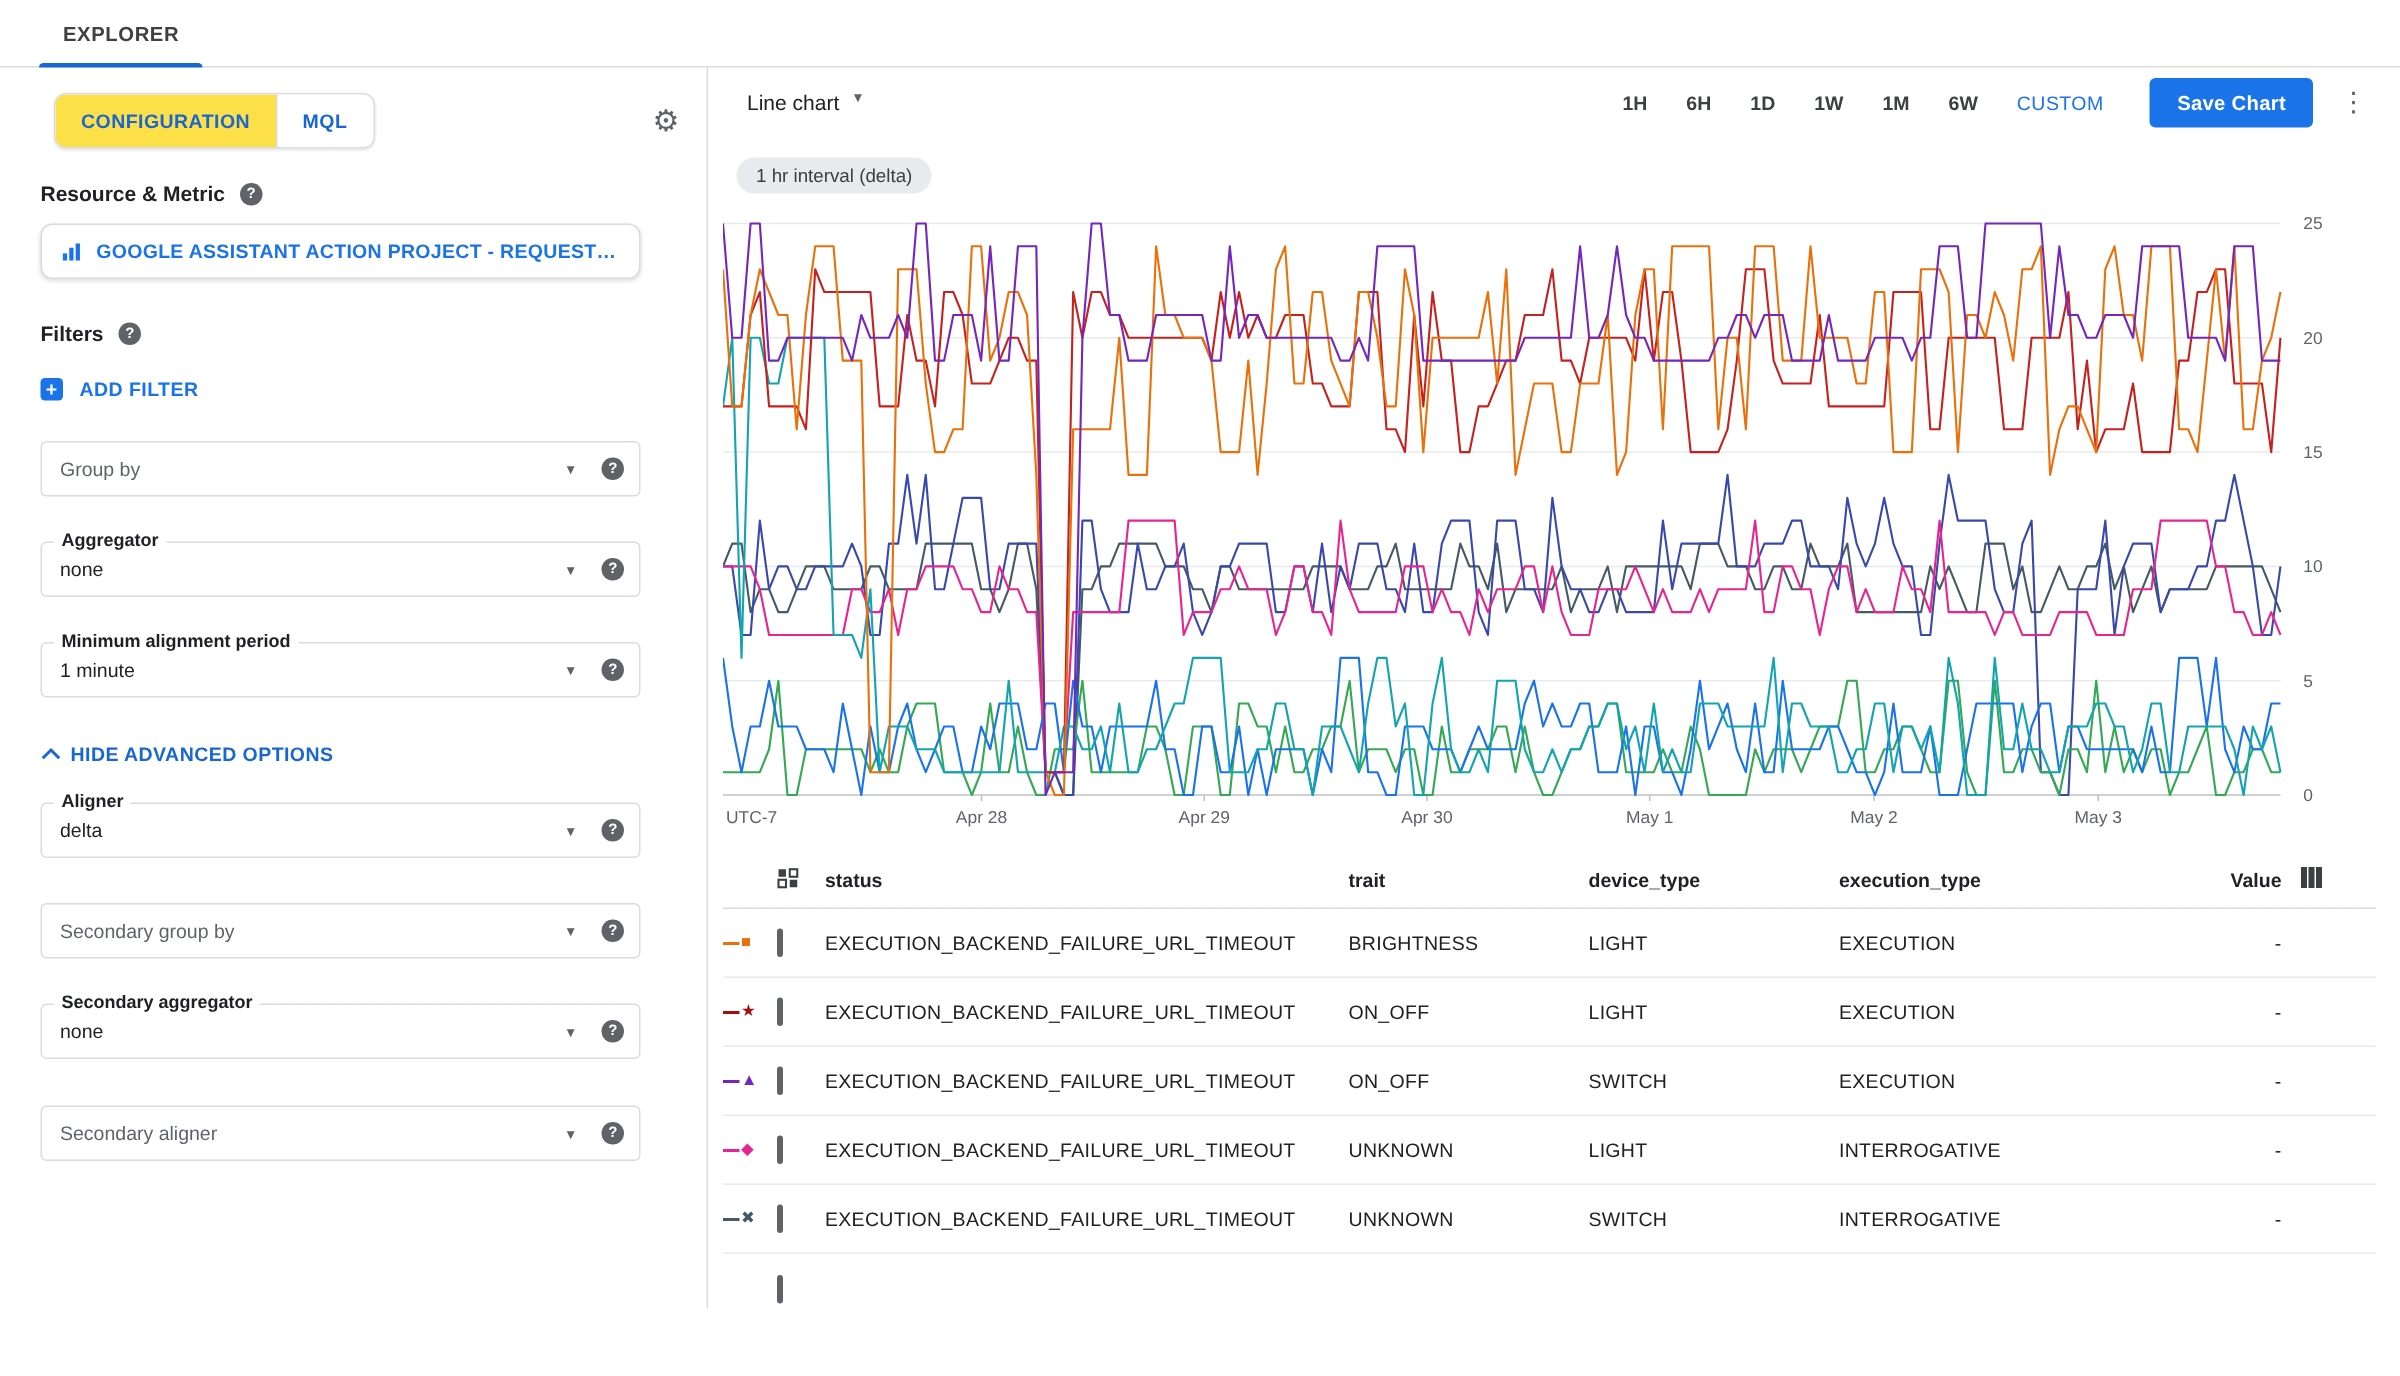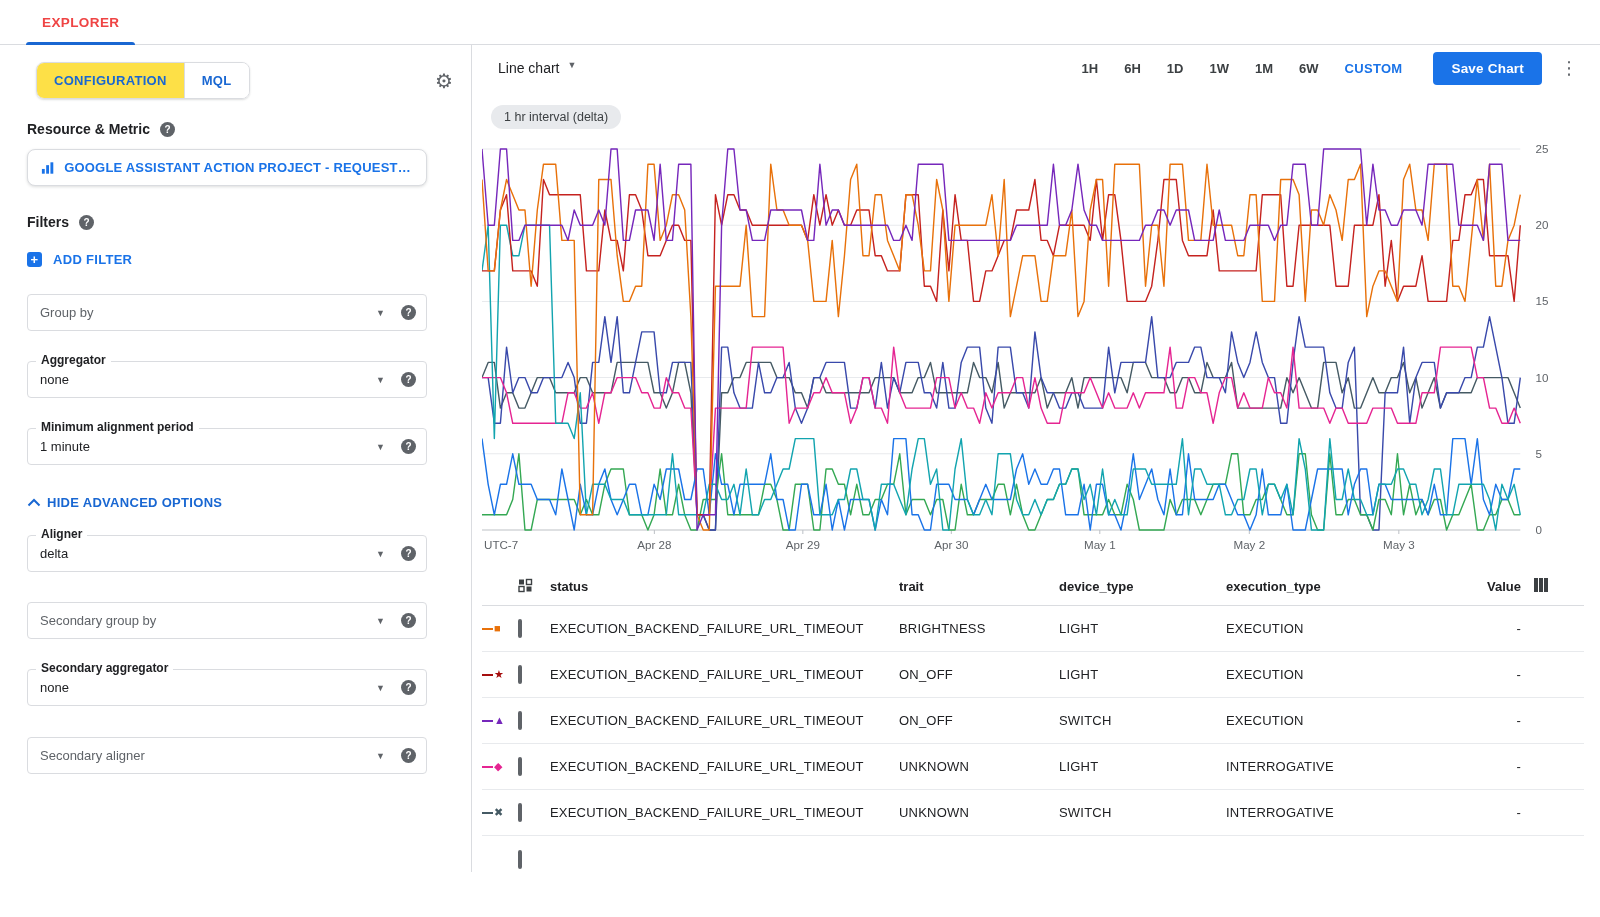--- a/index.html
+++ b/index.html
@@ -9,21 +9,21 @@
     background:#fff; color:#202124; overflow:hidden; position:relative;
   }
   button { border:none; background:none; font:inherit; color:inherit; cursor:pointer; }
 
   
   .topbar { height:45px; display:flex; align-items:center; padding-left:36px; }
   .topbar h1 { font-size:20px; font-weight:400; color:#202124; }
   .tabbar { height:45px; display:flex; padding-left:16px; border-bottom:1px solid #dadce0; }
   .tab { height:45px; display:flex; align-items:center; padding:0 26px; font-size:13.5px;
          font-weight:bold; letter-spacing:.4px; color:#5f6368; position:relative; cursor:pointer; }
-  .tab.active { color:#ef4444; }
+  .tab.active { color:#404040; }
   .tab.active::after { content:''; position:absolute; left:10px; right:10px; bottom:0; height:3px;
          background:#1967d2; border-radius:3px 3px 0 0; }
 
   .main { display:flex; height:827px; }
 
   
   .config { width:472px; flex:0 0 472px; border-right:1px solid #dadce0; overflow:hidden; padding-left:27px; }
   .config-top { margin-top:17px; display:flex; align-items:center; justify-content:space-between; padding-right:18px; }
   .segmented { display:inline-flex; border:1px solid #dadce0; border-radius:8px; overflow:hidden;
                box-shadow:0 1px 2px rgba(60,64,67,.18); margin-left:9px; }
@@ -63,21 +63,21 @@
   .advanced { margin-top:30px; display:flex; align-items:center; gap:6px; color:#1967d2;
            font-size:13px; font-weight:bold; letter-spacing:.3px; }
 
   
   .content { flex:1; overflow:hidden; }
   .toolbar { height:46px; display:flex; align-items:center; padding:0 16px 0 26px; }
   .chart-type { display:flex; align-items:flex-start; gap:8px; font-size:14px; color:#202124; }
   .caret { font-size:9px; color:#5f6368; }
   .spacer { flex:1; }
   .tr { padding:8px 13px; font-size:13px; font-weight:bold; color:#3c4043; }
-  .custom { padding:8px 13px; font-size:13px; font-weight:bold; color:#1a73e8; margin-right:18px; letter-spacing:.3px; }
+  .custom { padding:8px 13px; font-size:13px; font-weight:normal; color:#1a73e8; margin-right:18px; letter-spacing:.3px; }
   .save { background:#1a73e8; color:#fff; border-radius:4px; padding:9px 18px; font-size:13.5px;
           font-weight:bold; letter-spacing:.2px; }
   .kebab { margin-left:12px; font-size:18px; color:#5f6368; padding:0 6px; cursor:pointer; }
 
   .chip { margin:14px 0 0 19px; display:inline-flex; align-items:center; height:24px; background:#e8eaed;
           border-radius:13px; padding:0 13px; font-size:12.5px; color:#3c4043; cursor:pointer; }
 
   .chart-wrap { margin:6px 16px 0 10px; height:425px; }
   .chart-wrap svg { width:100%; height:100%; display:block; }
 

